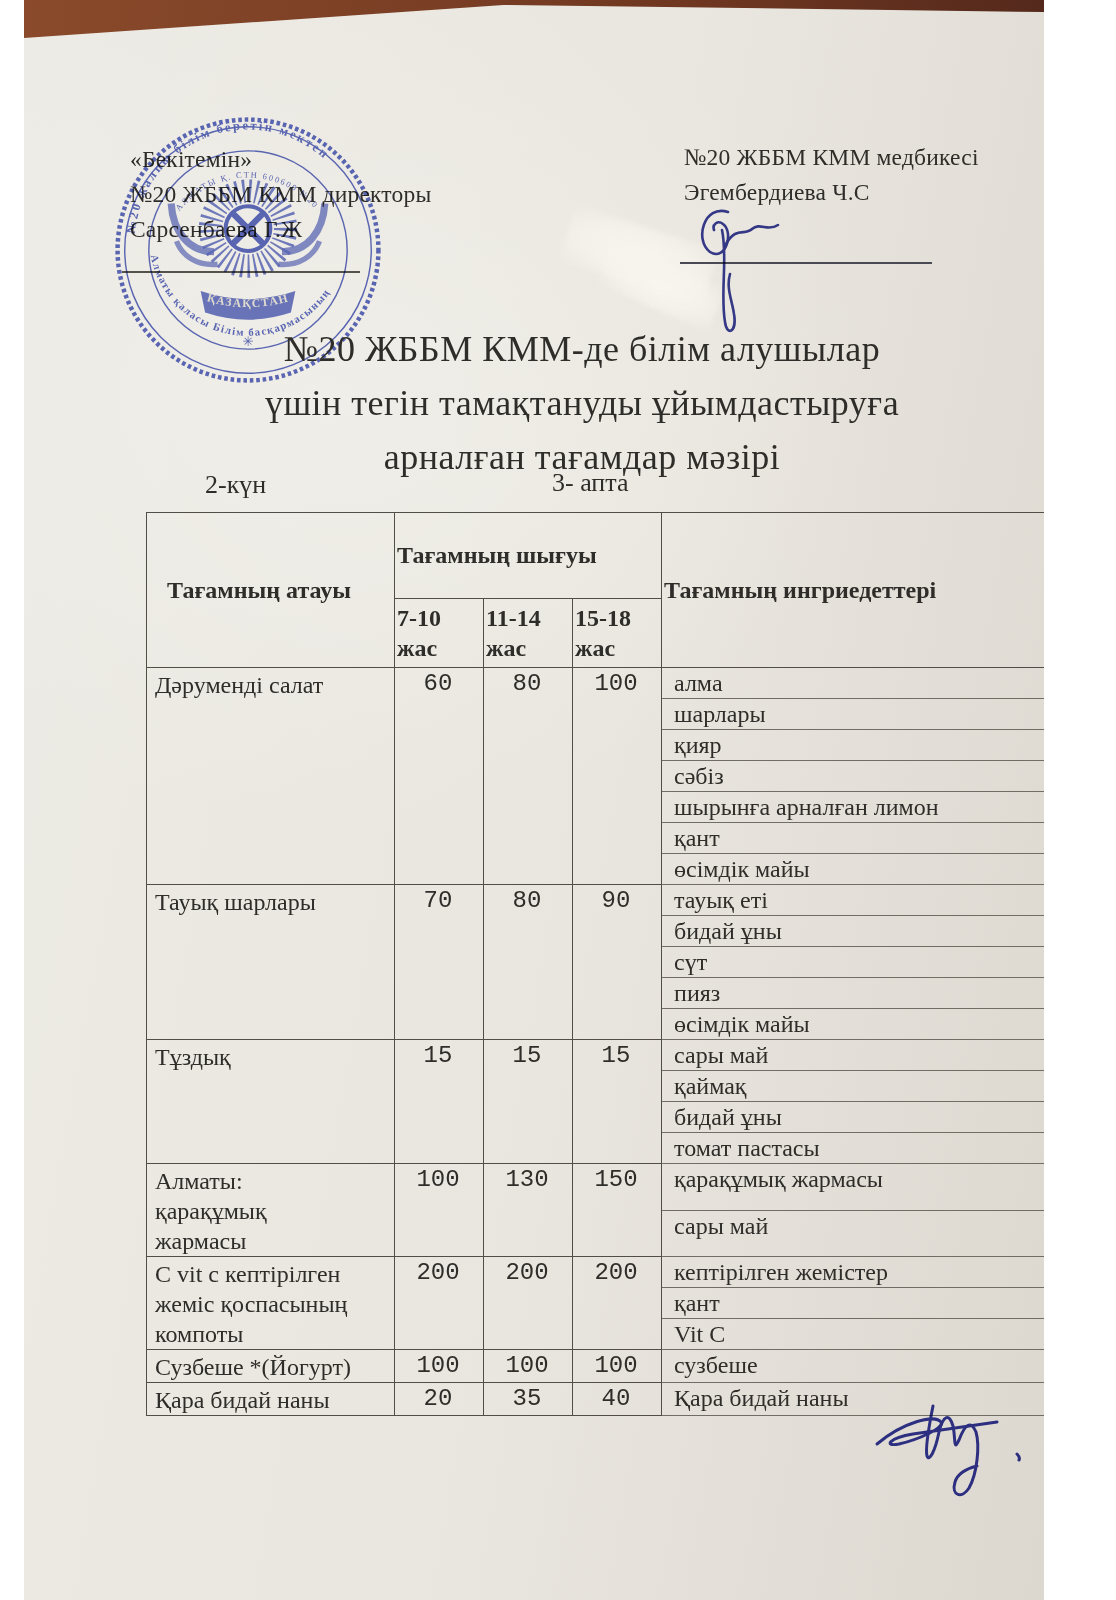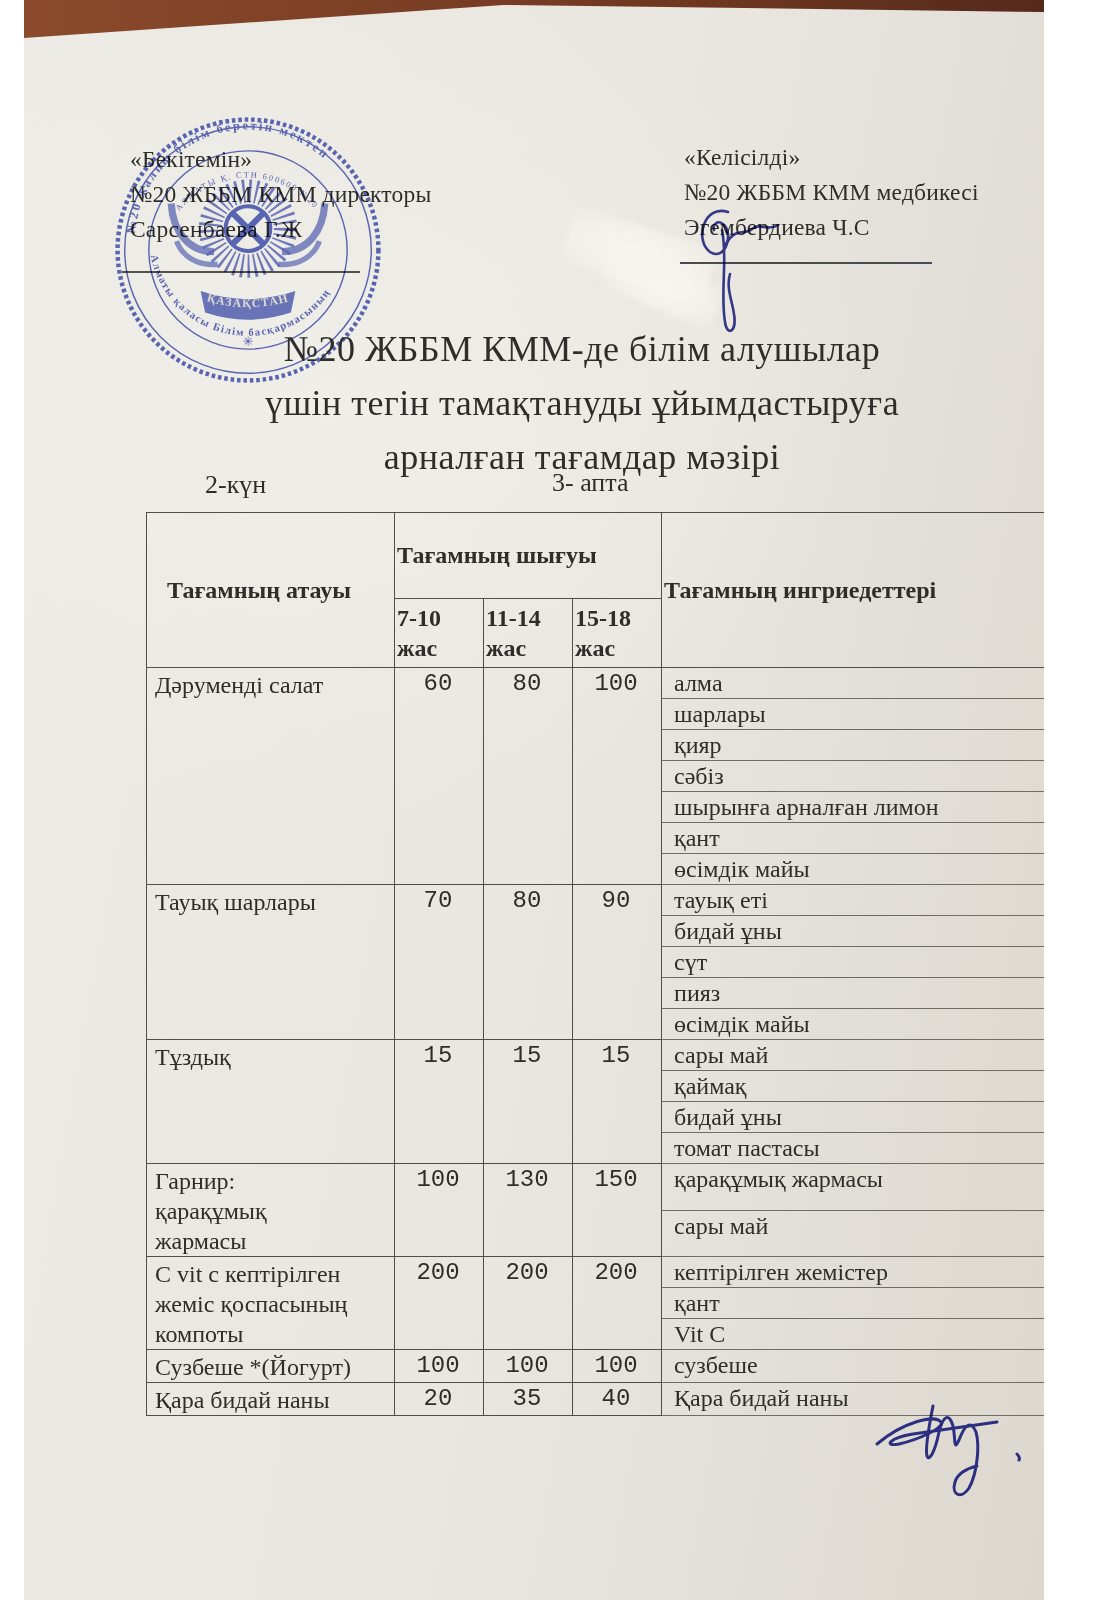--- a/index.html
+++ b/index.html
@@ -53,21 +53,20 @@
   <div class="paper"></div>
 
   <div class="blk left-block">
     <div>«Бекітемін»</div>
     <div>№20 ЖББМ КММ директоры</div>
     <div>Сарсенбаева Г.Ж</div>
   </div>
   <div class="sig-line sig-line-left"></div>
 
   <div class="blk right-block">
-    <div>«Келісілді»</div>
     <div>№20 ЖББМ КММ медбикесі</div>
     <div>Эгембердиева Ч.С</div>
   </div>
   <div class="smudge smudge1"></div>
   <div class="smudge smudge2"></div>
   <div class="sig-line sig-line-right"></div>
 
   <svg class="sig sig-top" width="150" height="150" viewBox="0 0 150 150">
     <g fill="none" stroke="#383d98" stroke-width="2.6" stroke-linecap="round">
       <path d="M52 16 C 28 8, 18 44, 34 56 C 50 66, 58 36, 47 28 C 42 24, 36 28, 38 34"></path>
@@ -206,21 +205,21 @@
         <tr class="sub-row">
           <td class="ingredient-cell">қаймақ</td>
         </tr>
         <tr class="sub-row">
           <td class="ingredient-cell">бидай ұны</td>
         </tr>
         <tr class="sub-row">
           <td class="ingredient-cell">томат пастасы</td>
         </tr>
         <tr class="dish-row">
-          <td class="dish-name" rowspan="2">Гарнир:
+          <td class="dish-name" rowspan="2">Алматы:
 қарақұмық
 жармасы</td>
           <td class="value-cell" rowspan="2">100</td>
           <td class="value-cell" rowspan="2">130</td>
           <td class="value-cell" rowspan="2">150</td>
           <td class="ingredient-cell ing-first">қарақұмық жармасы</td>
         </tr>
         <tr class="sub-row">
           <td class="ingredient-cell">сары май</td>
         </tr>

